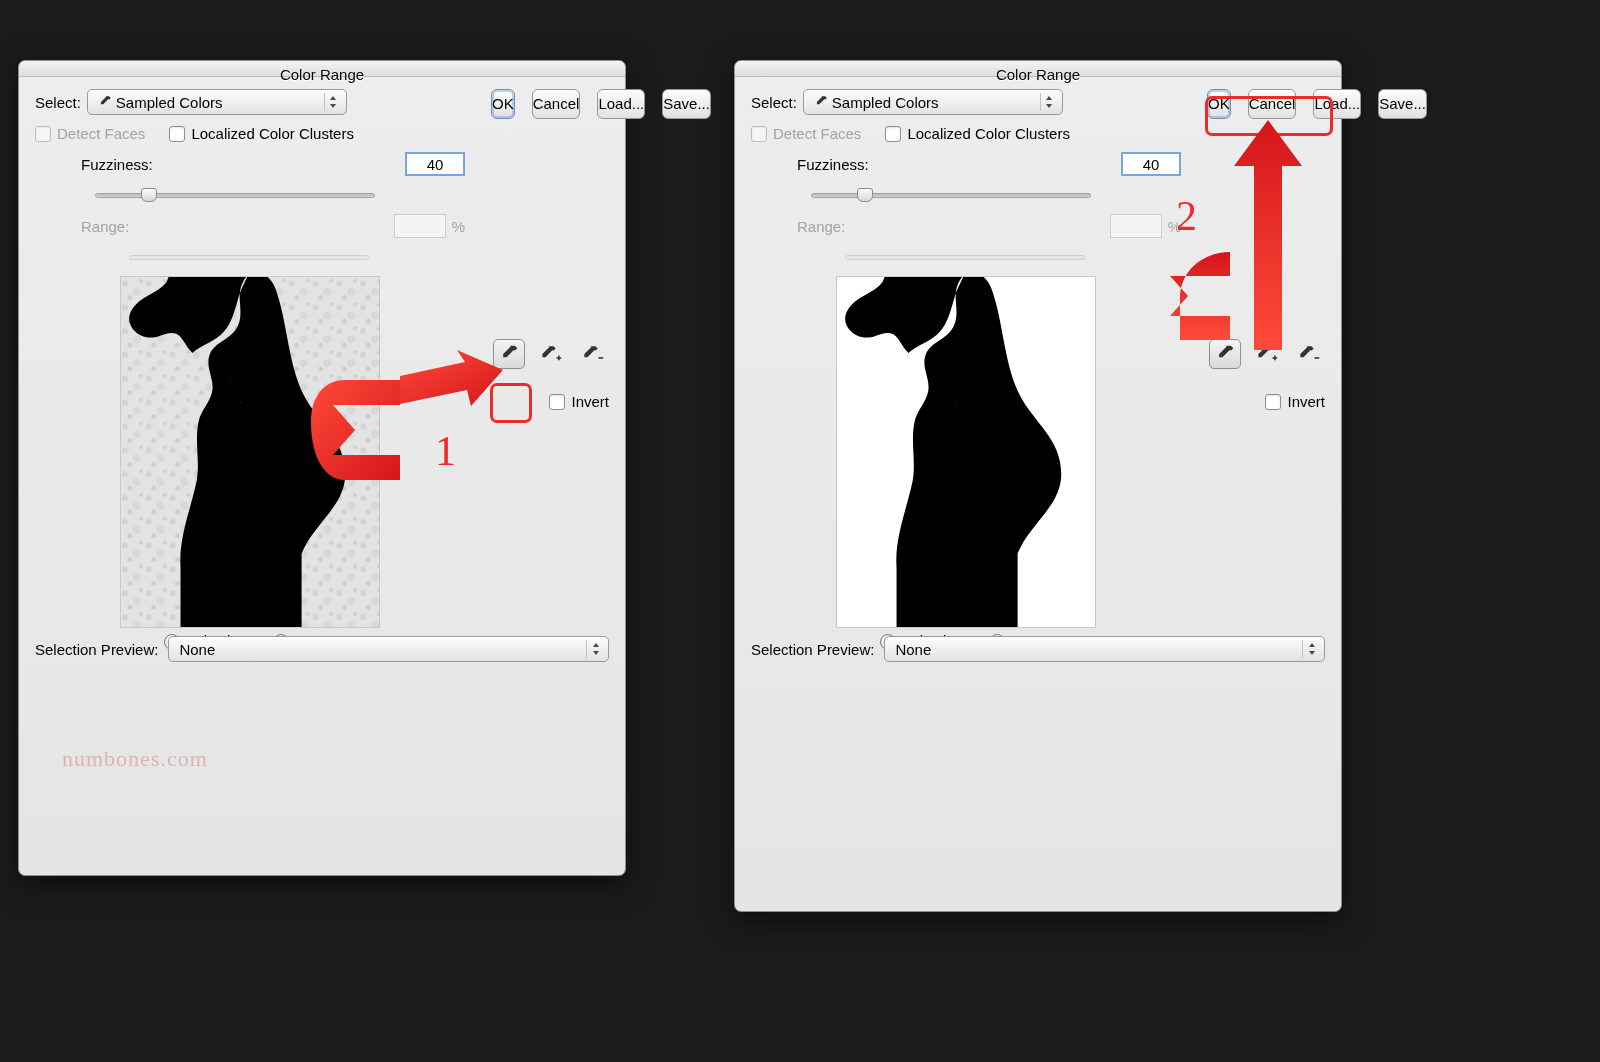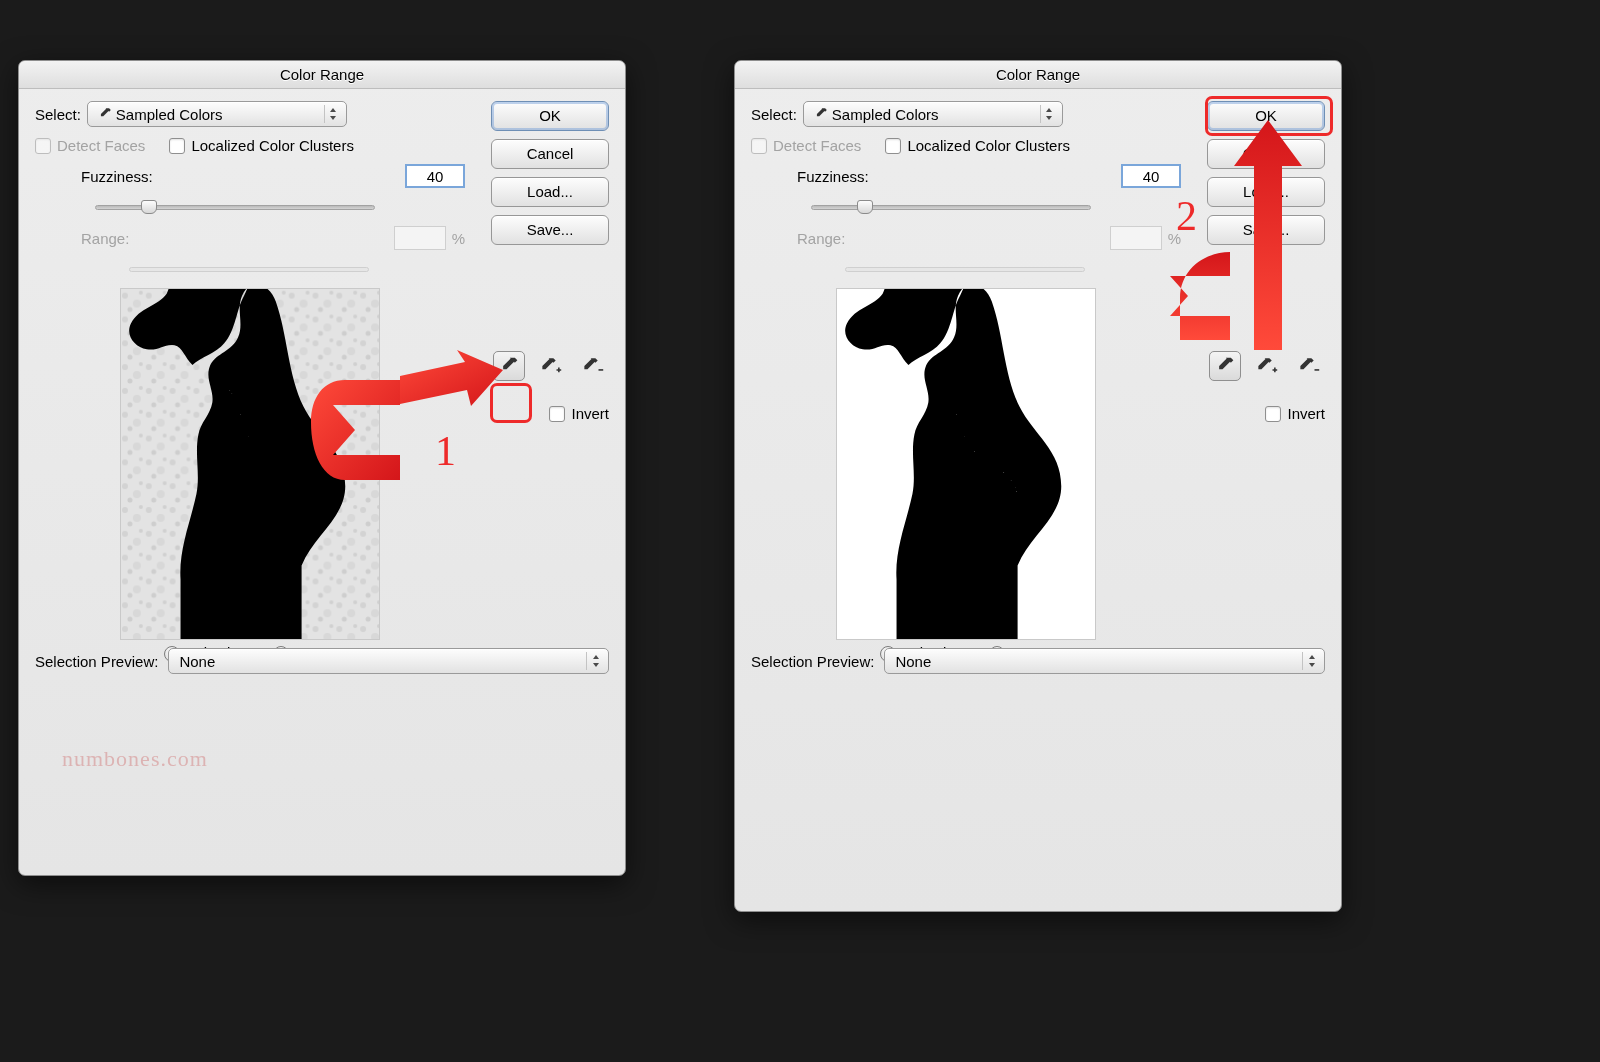--- a/index.html
+++ b/index.html
@@ -19,21 +19,21 @@
     position: absolute;
     background: linear-gradient(#ededed, #e5e5e5);
     border: 1px solid #8e8e8e;
     border-radius: 7px;
     box-shadow: 0 8px 28px rgba(0,0,0,0.55);
   }
   #dialog-left  { left: 18px;  top: 60px;  width: 608px; height: 816px; }
   #dialog-right { left: 734px; top: 60px;  width: 608px; height: 852px; }
 
   .titlebar {
-    height: 28px;
+    height: 16px;
     line-height: 28px;
     text-align: center;
     font-size: 15px;
     border-bottom: 1px solid #bdbdbd;
     background: linear-gradient(#f3f3f3, #dedede);
     border-top-left-radius: 7px;
     border-top-right-radius: 7px;
     text-shadow: 0 1px 0 #fff;
   }
 
@@ -139,21 +139,21 @@
   }
   .radio.checked::after{
     content:""; position:absolute; left:4px; top:4px; width:6px; height:6px;
     background:#333; border-radius:50%;
   }
 
   
   .sidebuttons {
     position:absolute; top: 12px; right: 16px;
     width: 118px;
-    display:flex; flex-direction:column; gap:8px;
+    display:flex; flex-direction:row; gap:17px;
   }
   .btn {
     height: 30px;
     border: 1px solid #979797;
     border-radius: 6px;
     background: linear-gradient(#fdfdfd,#e1e1e1);
     text-align:center; line-height:28px;
     box-shadow: 0 1px 0 #fff inset;
   }
   .btn.primary { border-color:#6f8fb5; box-shadow: 0 0 0 2px rgba(110,155,215,.45) inset; }

